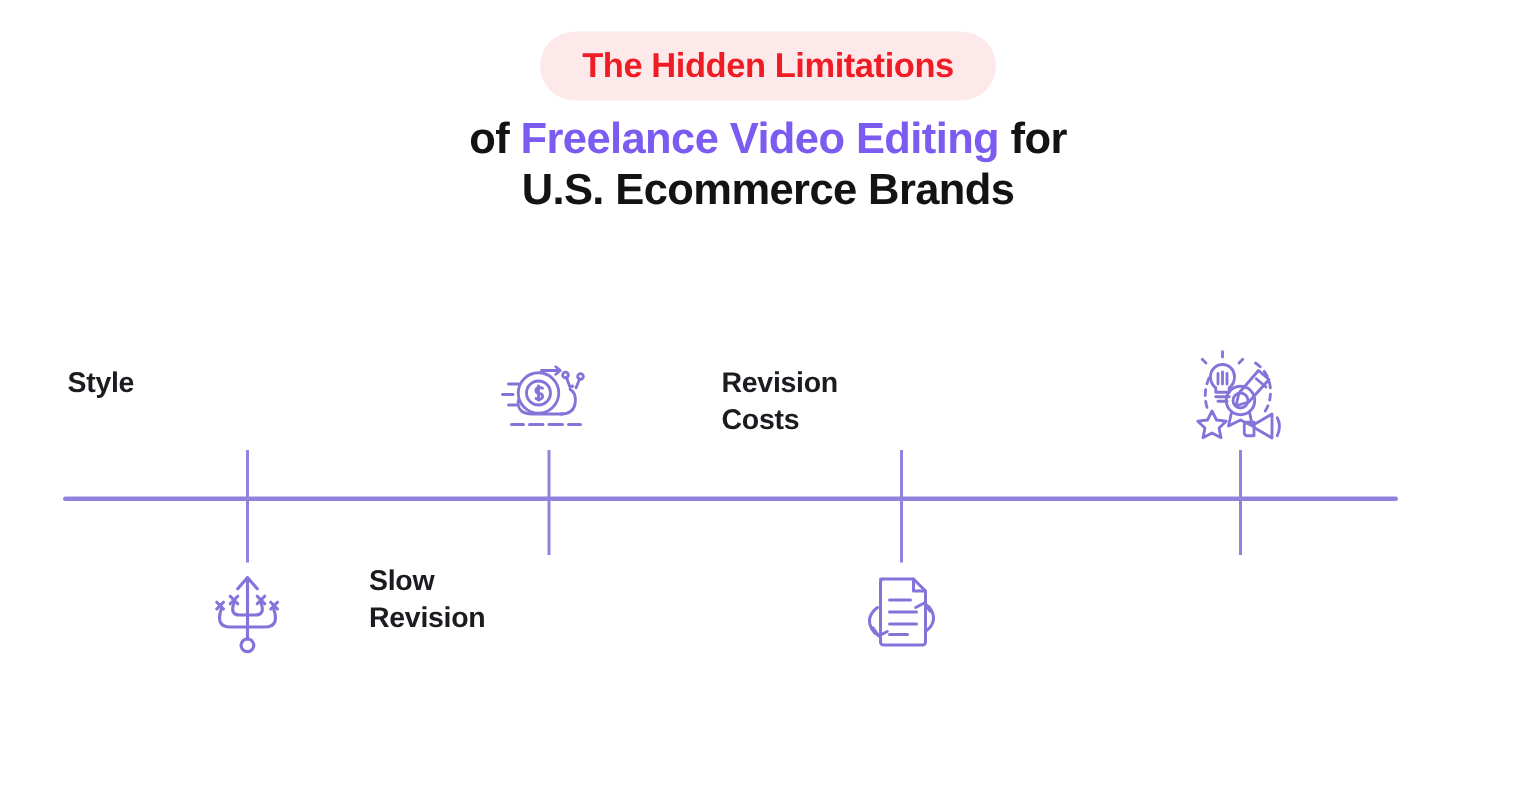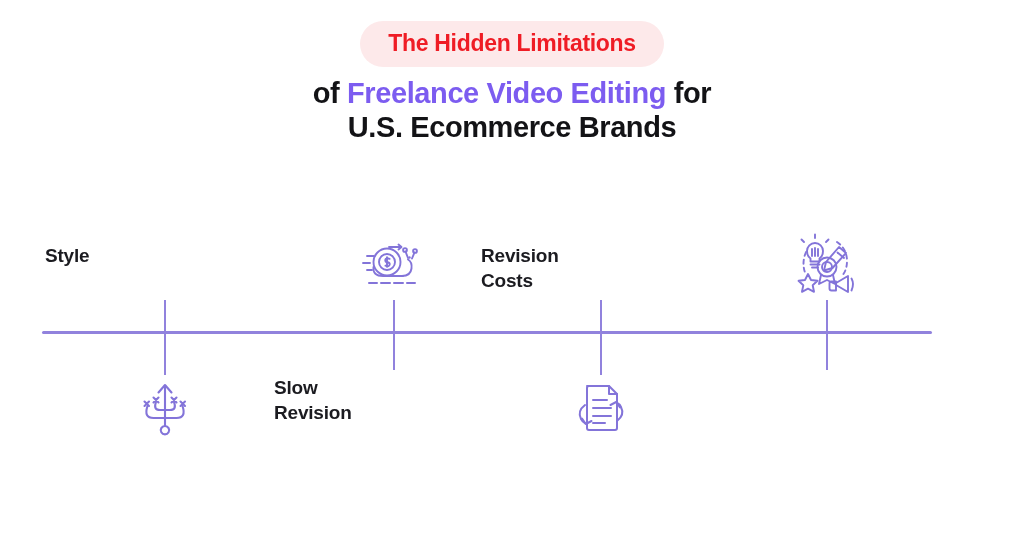--- a/index.html
+++ b/index.html
@@ -149,21 +149,21 @@
       <path d="M48.5 30 q4 12 -6 12 h-11.5"></path>
 
       <path d="M19.5 21.5 l5 5 M24.5 21.5 l-5 5"></path>
       <path d="M37.5 21.5 l5 5 M42.5 21.5 l-5 5"></path>
       <path d="M10.5 25.5 l4.5 4.5 M15 25.5 l-4.5 4.5"></path>
       <path d="M46.5 25.5 l4.5 4.5 M51 25.5 l-4.5 4.5"></path>
     </svg>
   </div>
 </div>
 
-<div class="tl-item below" id="item-1" style="left: 394px;">
+<div class="tl-item below" id="item-1" style="left: 366px;">
   <div class="connector"></div>
   <div class="tl-label">
     <div>Slow</div>
     <div>Revision</div>
   </div>
   <div class="tl-icon">
     <svg width="70" height="58" viewBox="0 0 70 58" fill="none" stroke="#8374d9" stroke-width="1.9" stroke-linecap="round" stroke-linejoin="round">
 
       <circle cx="28" cy="27" r="13.5"></circle>
 

